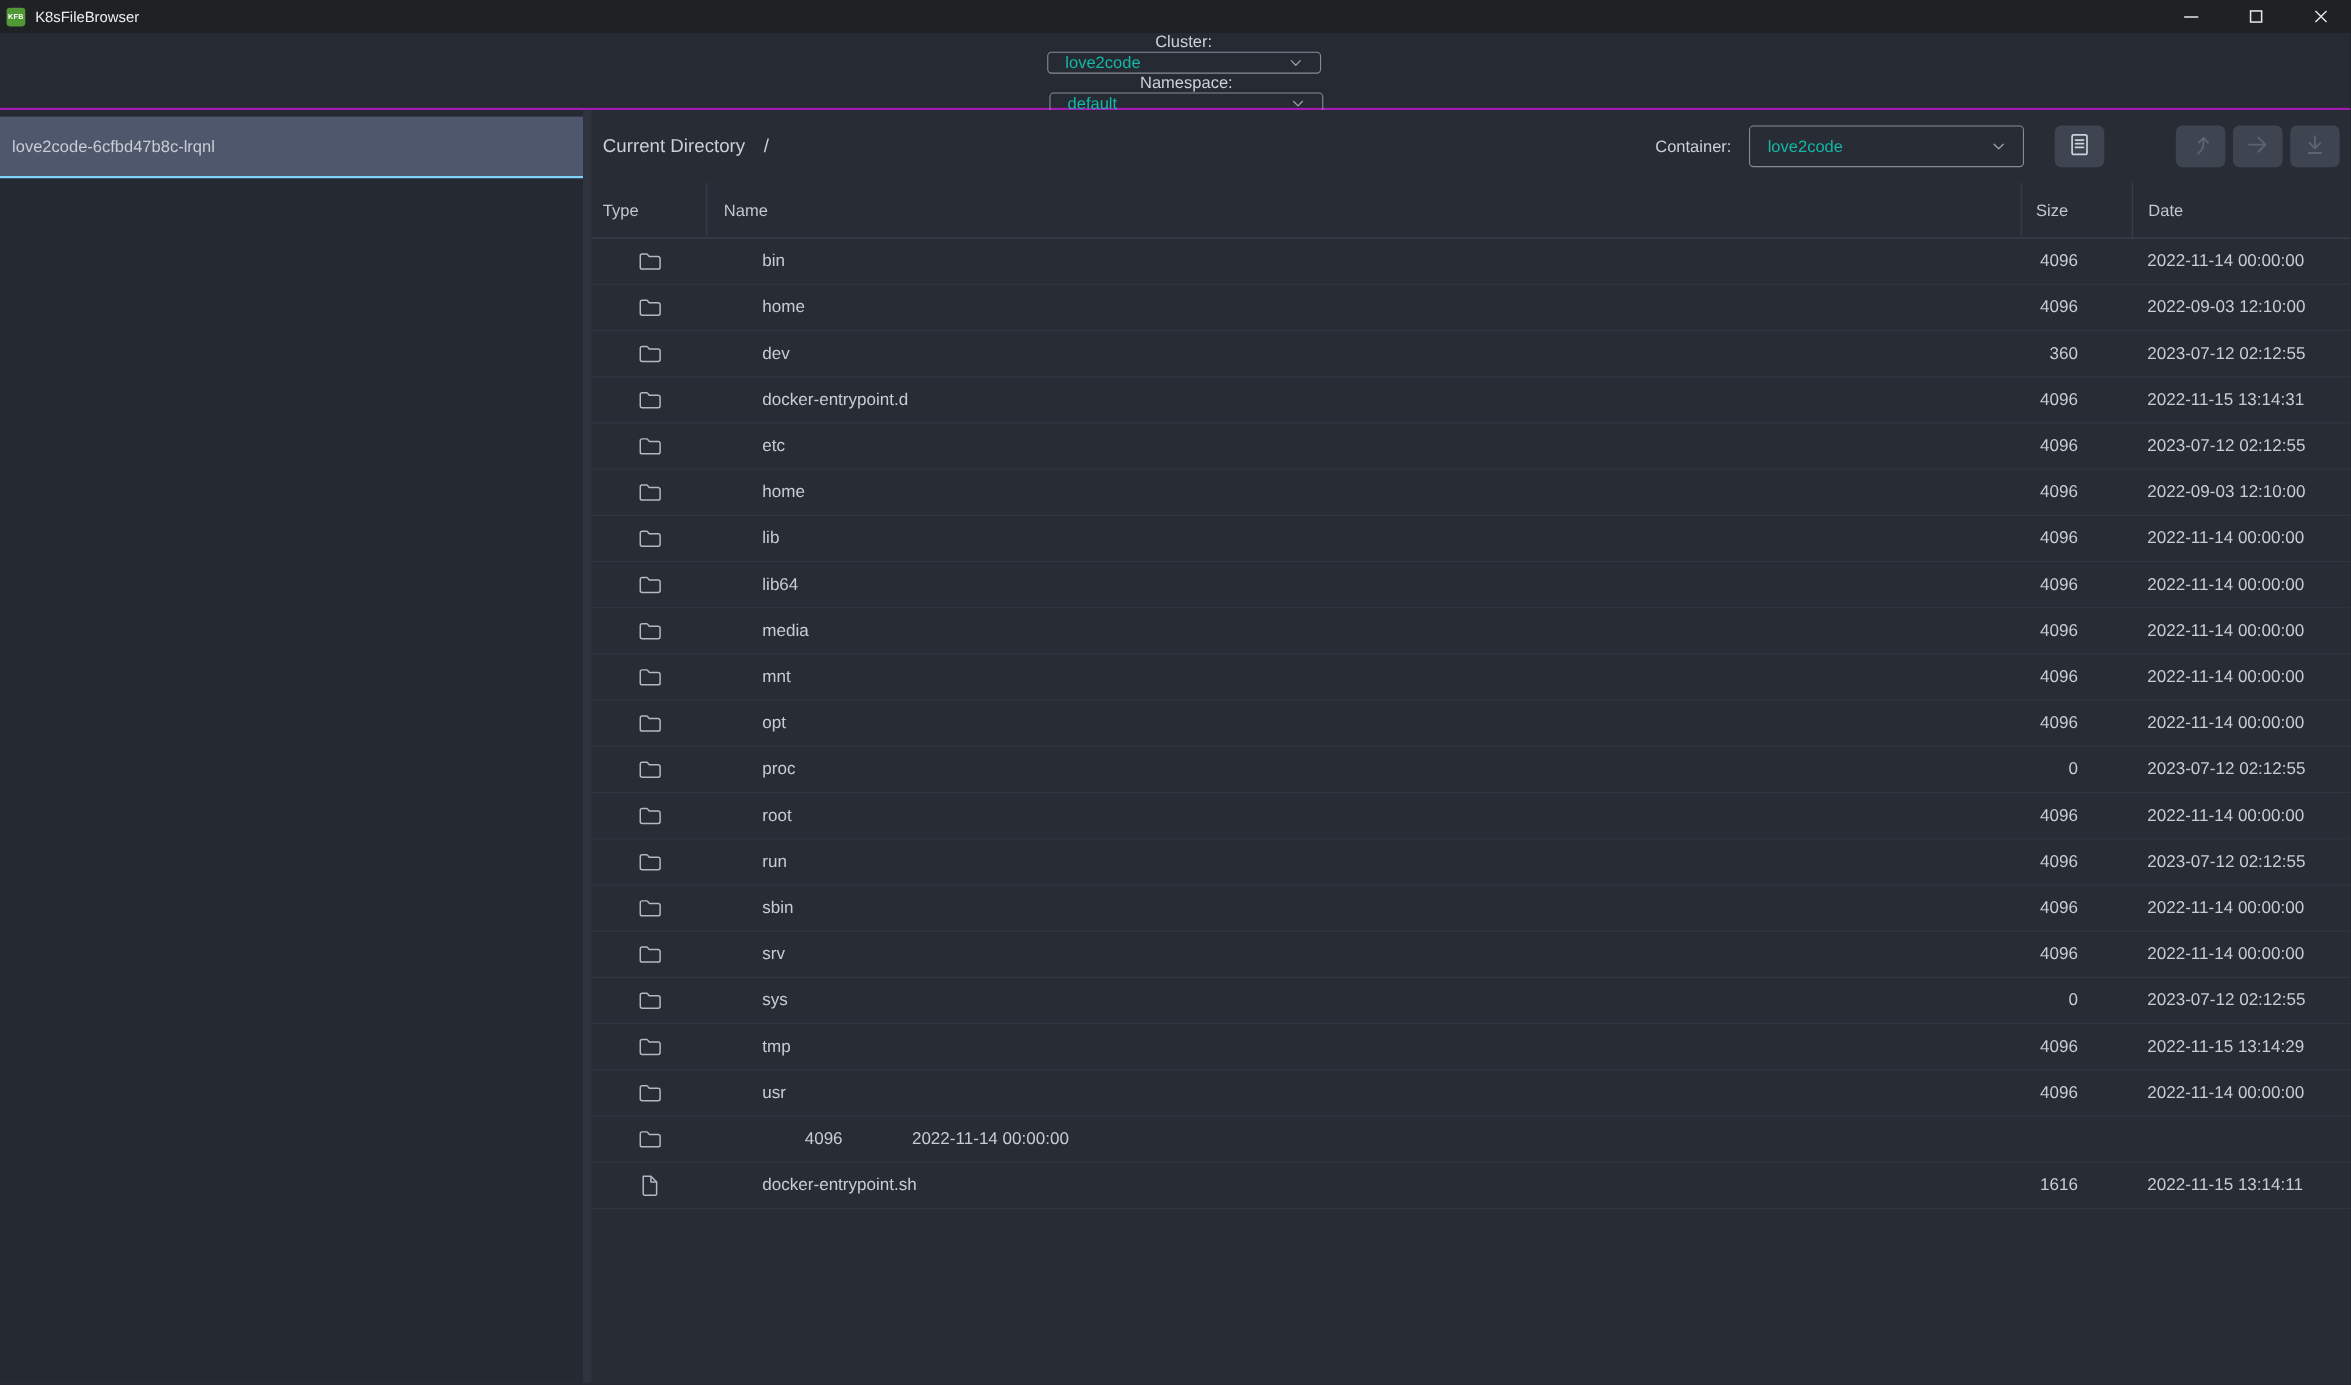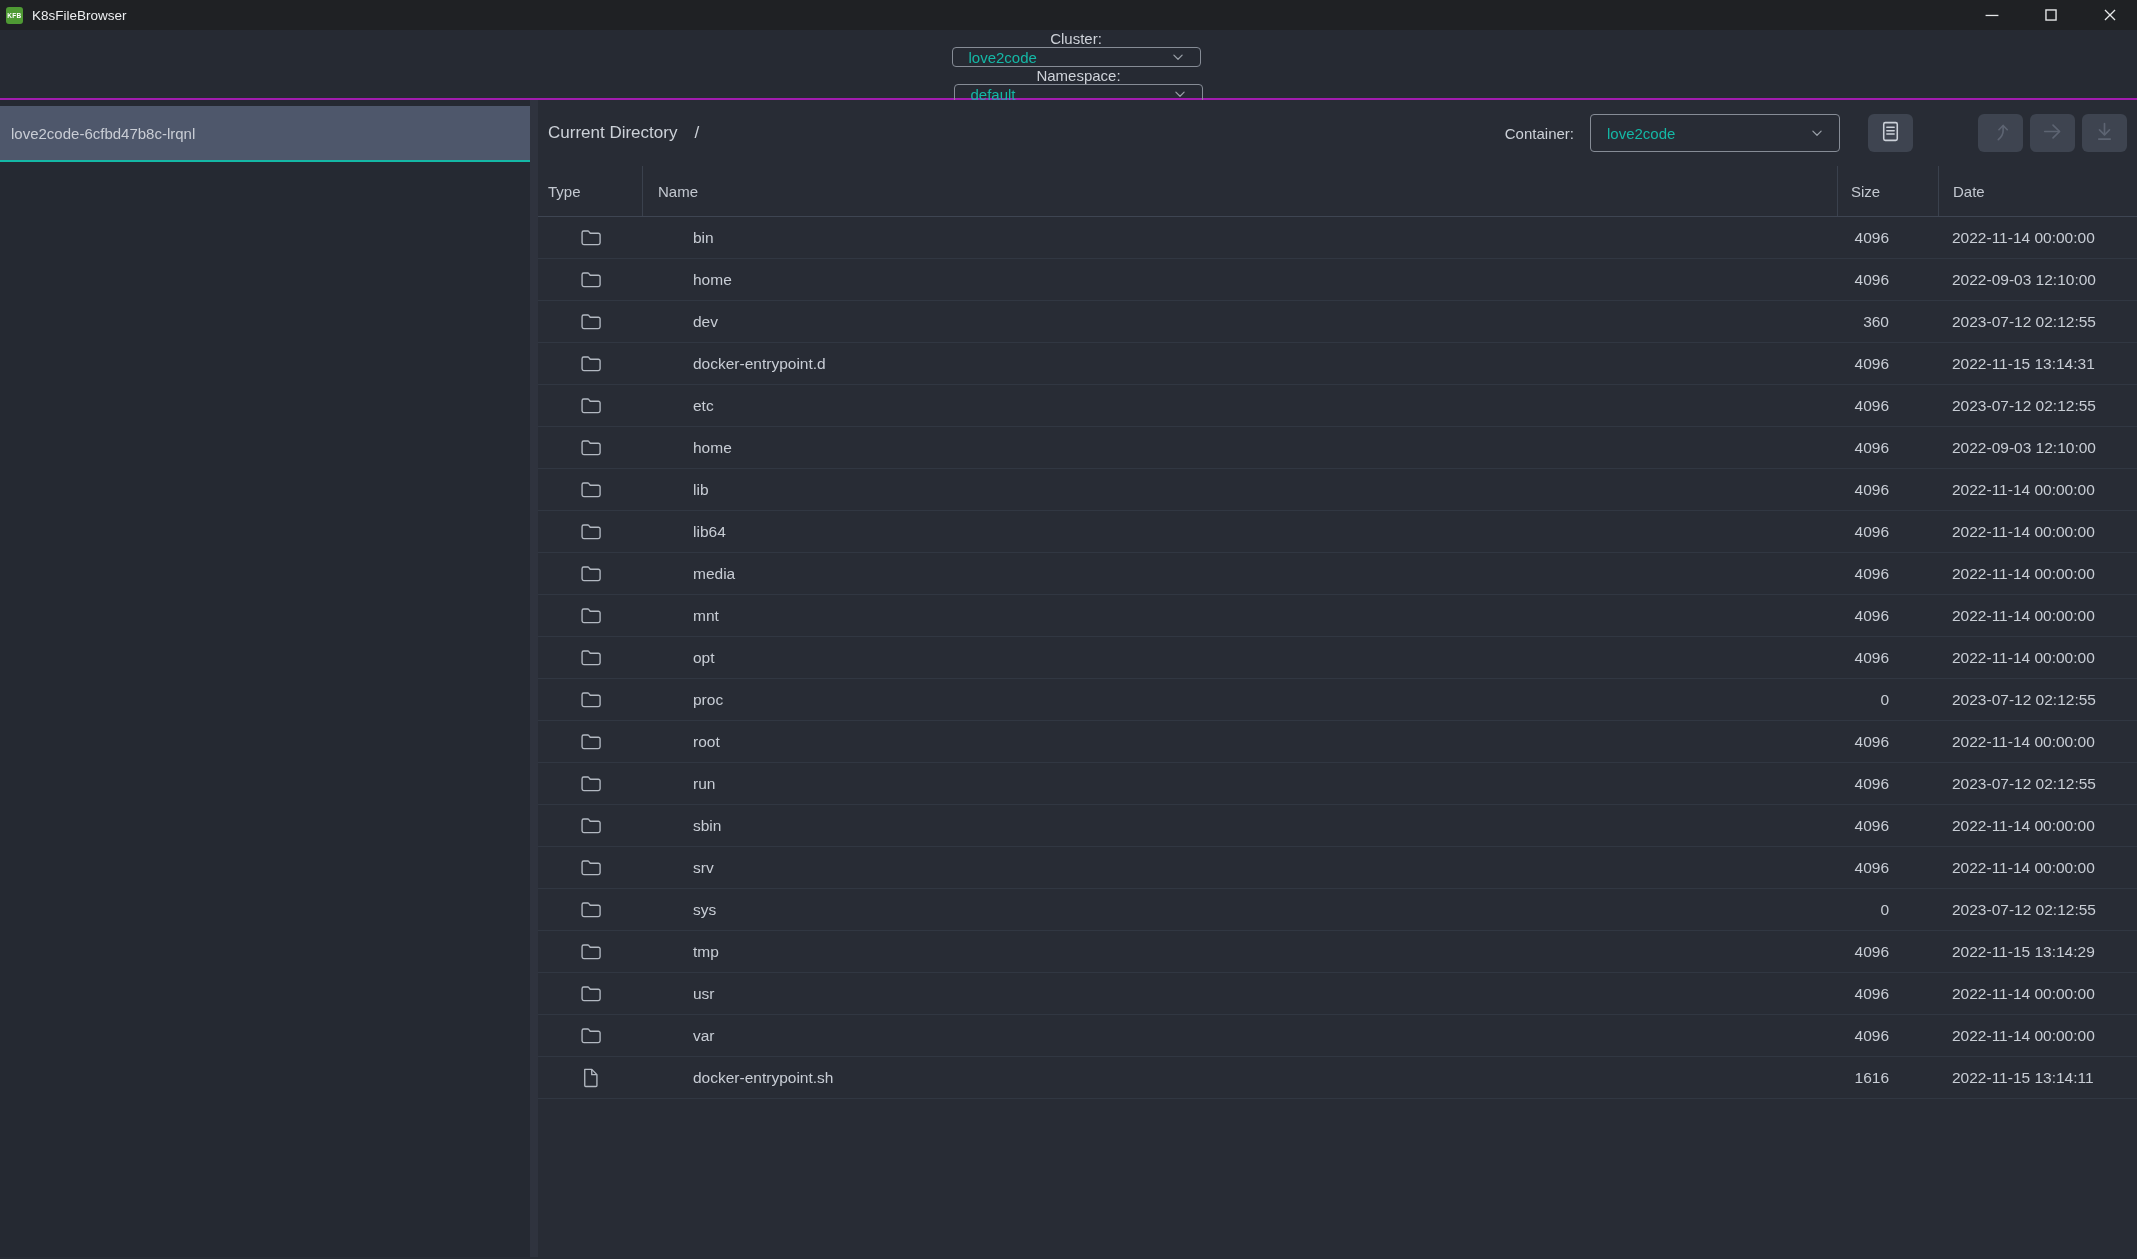--- a/index.html
+++ b/index.html
@@ -28,21 +28,21 @@
   .combo .chev{flex:none;margin-left:8px;display:flex;}
   .combo-cluster{width:249px;margin-left:15px;}
   .lbl-cluster{margin-left:15px;}
   .lbl-namespace{margin-left:20px;}
   .combo-namespace{width:249px;margin-left:19px;}
   
   .content{display:flex;height:1157px;}
   .sidebar{width:530px;background:#252932;flex:none;overflow:hidden;}
   .pod-item{height:56px;margin-top:6px;display:flex;align-items:center;padding-left:11px;
     color:#c9cdd5;font-size:15px;cursor:default;}
-  .pod-item.selected{background:var(--selection-bg,#4e576b);border-bottom:2px solid #14b8a6;}
+  .pod-item.selected{background:var(--selection-bg,#4e576b);border-bottom:2px solid #7dd3fc;}
   .v-divider{width:8px;background:#2f333e;flex:none;}
   .main{flex:1;background:var(--main-bg,#282c35);display:flex;flex-direction:column;overflow:hidden;}
   
   .main-header{height:66px;display:flex;align-items:center;padding:0 10px;color:#ccd1d8;flex:none;}
   .dir-label{font-size:17px;}
   .dir-path{font-size:17px;margin-left:17px;}
   .container-label{margin-left:auto;font-size:15px;}
   .combo-container{width:250px;height:38px;margin-left:16px;}
   .icon-btn{width:45px;height:38px;background:#3e4450;border:0;border-radius:6px;
     display:flex;align-items:center;justify-content:center;padding:0;cursor:default;}
@@ -435,21 +435,20 @@
   </div>
 
   <div class="file-row">
     <div class="cell-type">
   <span class="row-icon">
     <svg width="23" height="23" viewBox="0 0 24 24" fill="none" stroke="#b3b9c2" stroke-width="1.4" stroke-linejoin="round">
                   <path d="M3.2 17.6 V7 a1.8 1.8 0 0 1 1.8 -1.8 h4.3 a1 1 0 0 1 .8 .4 l1.6 2 h8.5 a1.8 1.8 0 0 1 1.8 1.8 v8.2 a1.8 1.8 0 0 1 -1.8 1.8 H5 a1.8 1.8 0 0 1 -1.8 -1.8 Z"></path>
                 </svg>
   </span>
 </div>
-    <div class="cell-name">var</div>
     <div class="cell-size">4096</div>
     <div class="cell-date">2022-11-14 00:00:00</div>
   </div>
 
   <div class="file-row">
     <div class="cell-type">
   <span class="row-icon">
     <svg width="23" height="23" viewBox="0 0 24 24" fill="none" stroke="#b3b9c2" stroke-width="1.4" stroke-linejoin="round">
                   <path d="M6 3.5 h7.3 L18.7 9 v11.4 a1 1 0 0 1 -1 1 H7 a1 1 0 0 1 -1 -1 Z"></path>
                   <path d="M13.3 3.5 V9 h5.4"></path>

